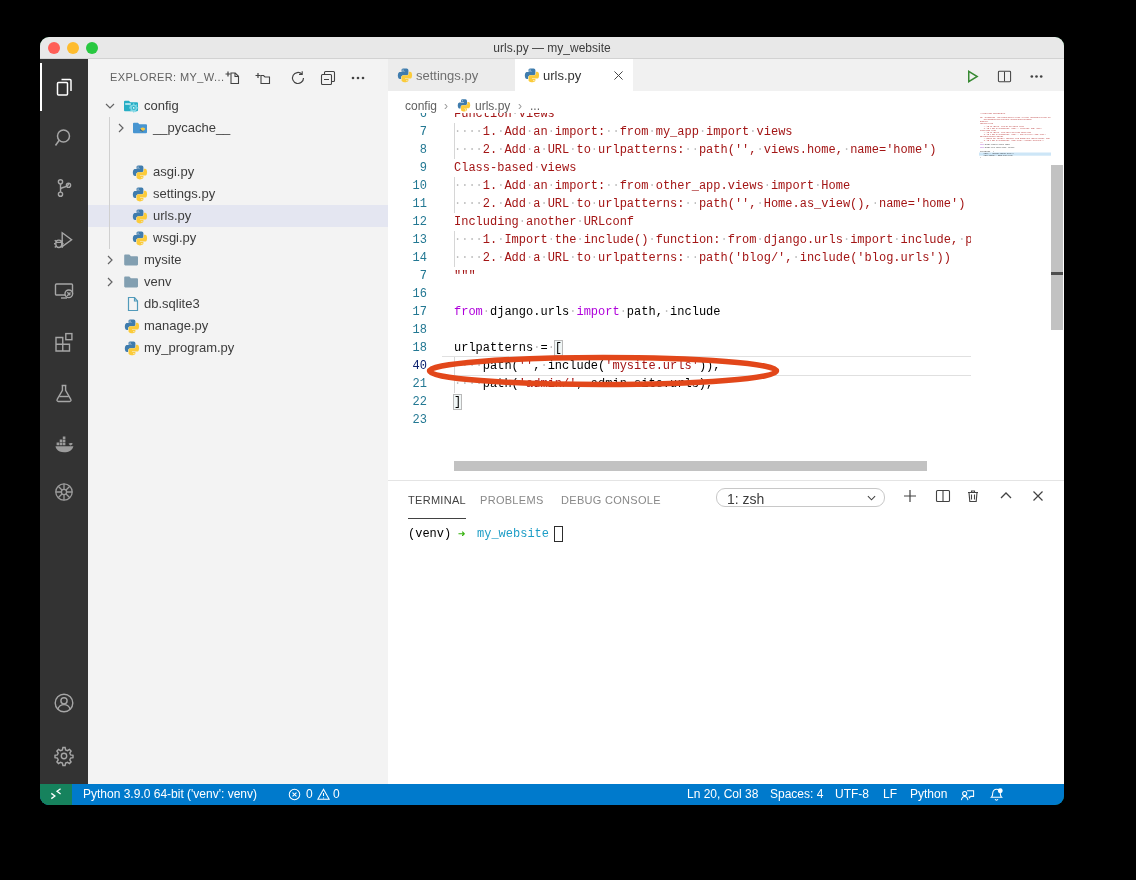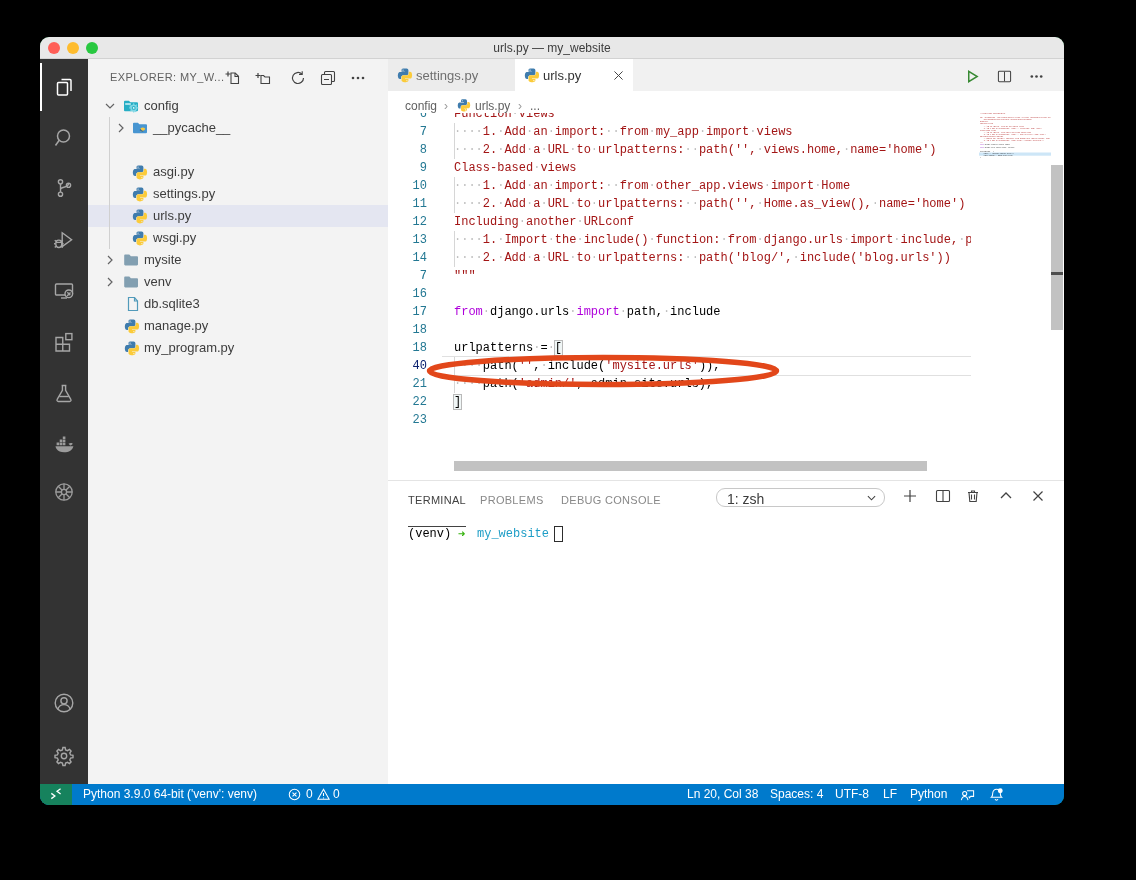--- a/index.html
+++ b/index.html
@@ -365,21 +365,21 @@
     <span style="position:absolute;left:17px;top:8px">config</span>
     <span style="position:absolute;left:56px;top:8px;color:#9a9a9a">›</span>
     <svg style="position:absolute;left:69px;top:7px" width="14" height="14">
           <use href="#py"></use>
         </svg>
     <span style="position:absolute;left:87px;top:8px">urls.py</span>
     <span style="position:absolute;left:130px;top:8px;color:#9a9a9a">›</span>
     <span style="position:absolute;left:142px;top:8px">...</span>
   </div>
   <div class="panel">
-   <div class="ptab" style="left:20px;border-bottom:1px solid #424242;padding-bottom:20px">TERMINAL</div>
+   <div class="ptab" style="left:20px;border-bottom:1px solid #424242;padding-bottom:12px">TERMINAL</div>
    <div class="ptab pdim" style="left:92px">PROBLEMS</div>
    <div class="ptab pdim" style="left:173px">DEBUG CONSOLE</div>
    <div class="dd">
           <span style="position:absolute;left:10px;top:2px">1: zsh</span>
      <svg style="position:absolute;right:8px;top:5px" width="9" height="8" viewBox="0 0 10 8" fill="none" stroke="#424242" stroke-width="1.2">
             <path d="M1 2l4 4 4-4"></path>
           </svg>
         </div>
    <div class="pico" style="left:514px"><svg viewBox="0 0 16 16" stroke="#424242" stroke-width="1.2" fill="none">
             <path d="M8 2v12M2 8h12"></path>

